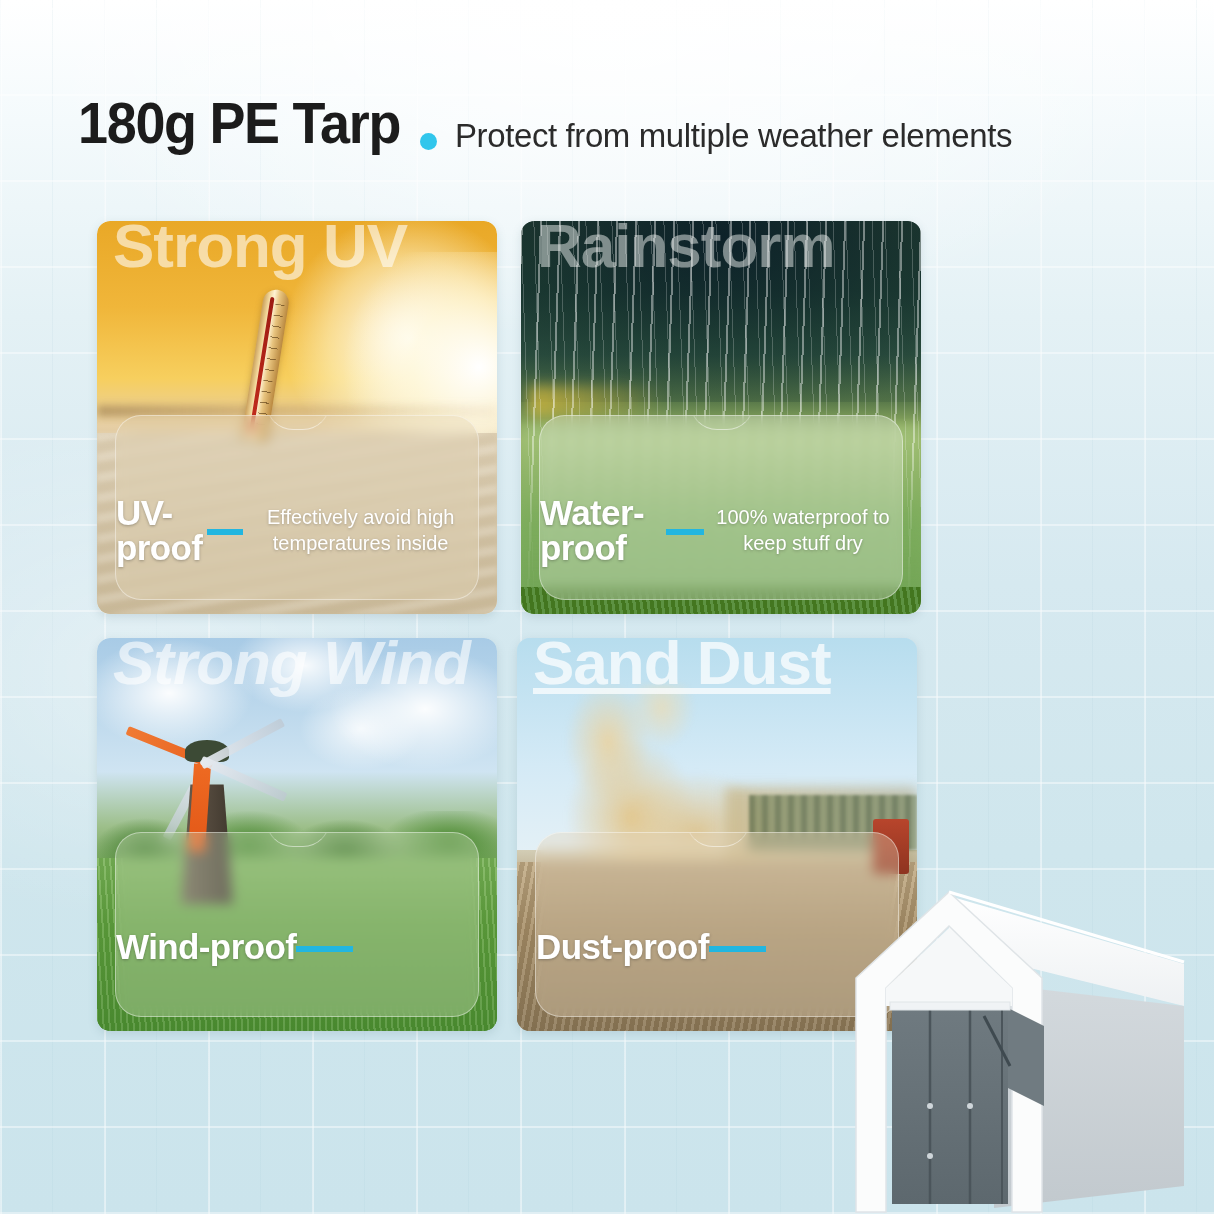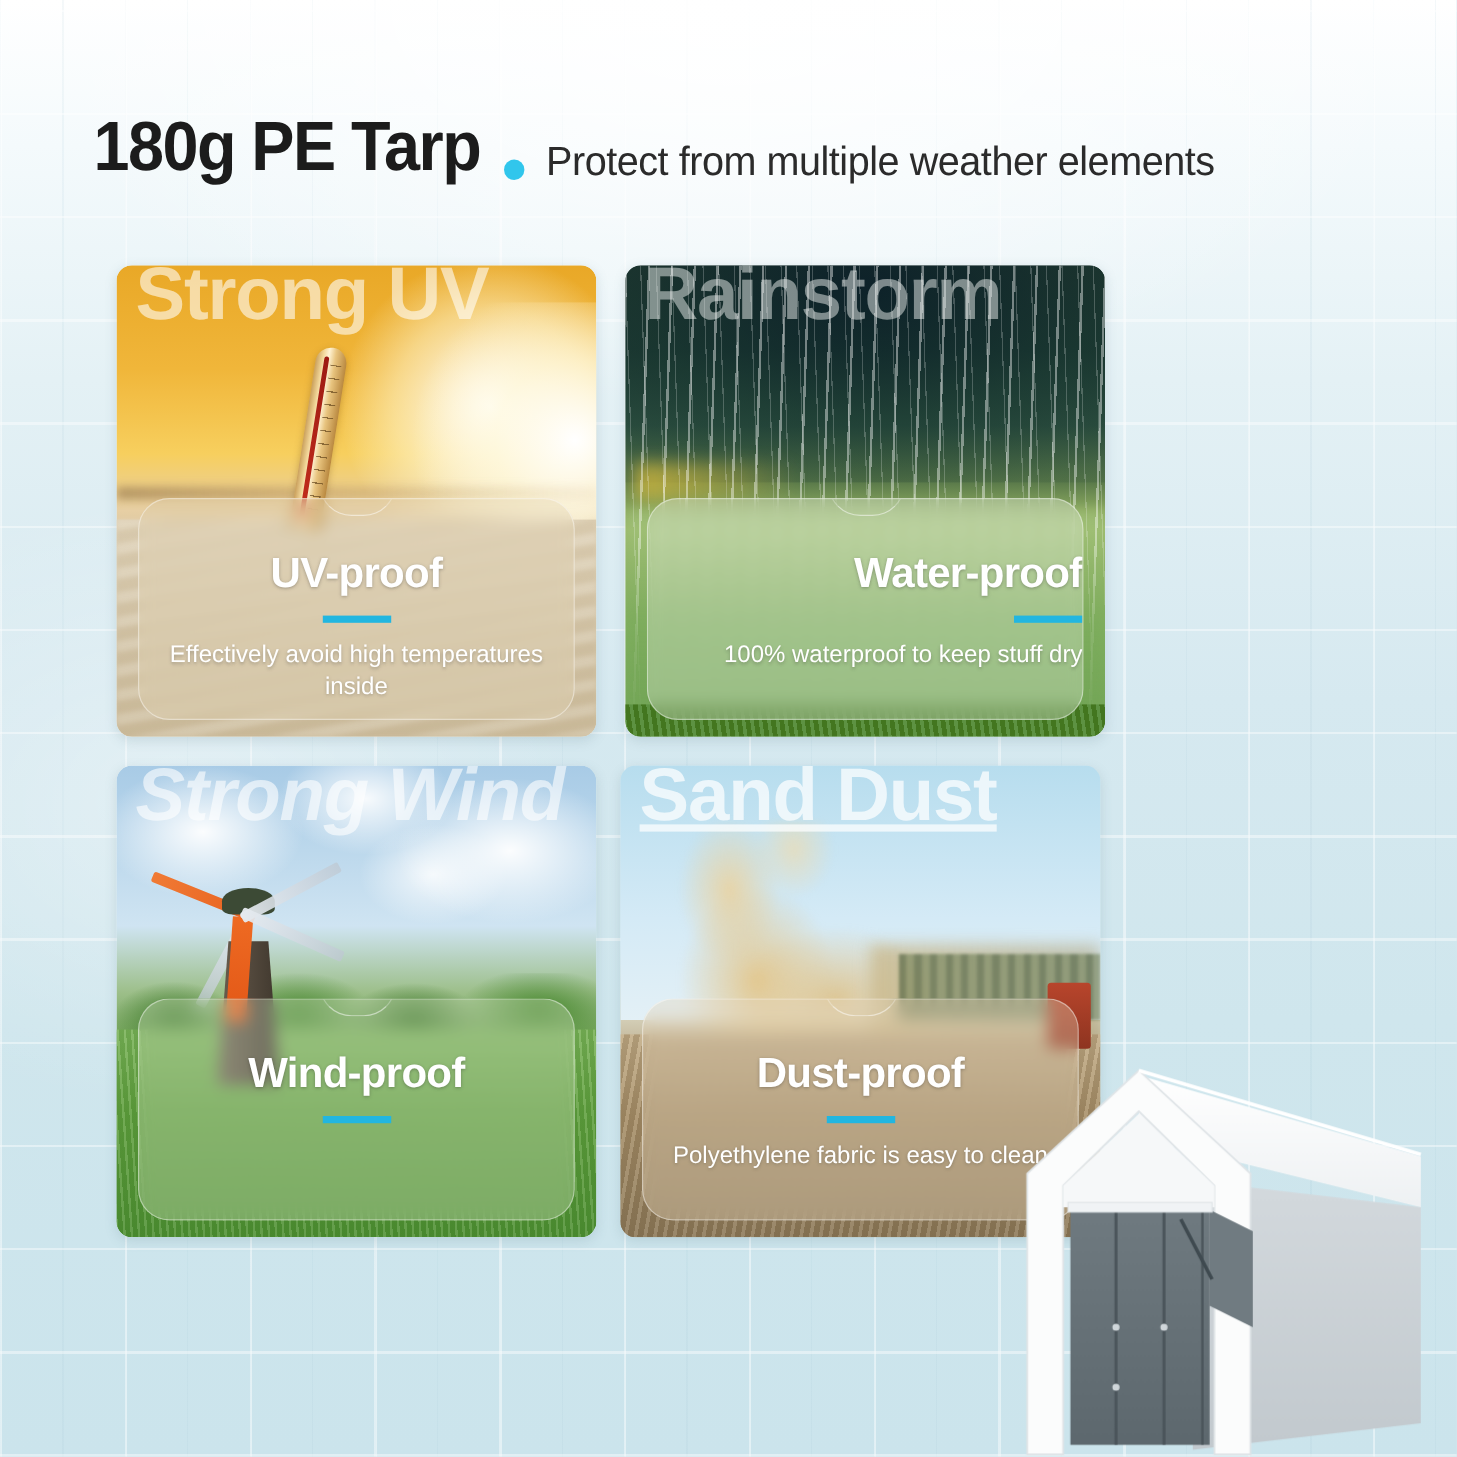--- a/index.html
+++ b/index.html
@@ -253,35 +253,35 @@
   .card.c4 .watermark{ z-index:1; }
 
   
   .glass{
     position:absolute; left:18px; right:18px; bottom:14px; height:185px;
     border-radius:26px;
     background:rgba(255,255,255,.20);
     border:1px solid rgba(255,255,255,.42);
     backdrop-filter:blur(6px);
     -webkit-backdrop-filter:blur(6px);
-    display:flex; flex-direction:column; align-items:center;
+    display:flex; flex-direction:row; align-items:center;
     padding-top:44px;
     overflow:hidden;
   }
   .glass::before{
     content:""; position:absolute; left:50%; top:-13px;
     width:62px; height:26px; margin-left:-31px;
     border-radius:0 0 40px 40px;
     background:rgba(255,255,255,.0);
     border-bottom:1px solid rgba(255,255,255,.5);
     border-left:1px solid rgba(255,255,255,.28);
     border-right:1px solid rgba(255,255,255,.28);
   }
   .g-uv   { background:rgba(226,210,180,.34); }
-  .g-rain { background:rgba(228,236,222,.34);align-items:flex-end; }
+  .g-rain { background:rgba(228,236,222,.34); }
   .g-wind { background:rgba(222,234,205,.30); }
   .g-dust { background:rgba(226,212,184,.36); }
 
   .card-title{
     font-size:35px; font-weight:700; color:#ffffff;
     letter-spacing:-.6px; line-height:1;
     text-shadow:0 1px 3px rgba(40,40,40,.35);
   }
   .divider{
     width:57px; height:6px; background:#22b6e0;
@@ -384,21 +384,20 @@
         <div class="sky"></div>
         <div class="cloudd"></div>
         <div class="hazer"></div>
         <div class="trees"></div>
         <div class="ground"></div>
         <div class="tractor"></div>
       </div>
       <div class="glass g-dust">
         <div class="card-title">Dust-proof</div>
         <div class="divider"></div>
-        <div class="card-sub">Polyethylene fabric is easy to clean</div>
       </div>
     </div>
   </div>
 
 </div>
 
 <svg id="carport" viewBox="0 0 470 358">
   <defs>
     <linearGradient id="roofSide" x1="0" y1="0" x2="0" y2="1">
       <stop offset="0" stop-color="#ffffff"></stop>

